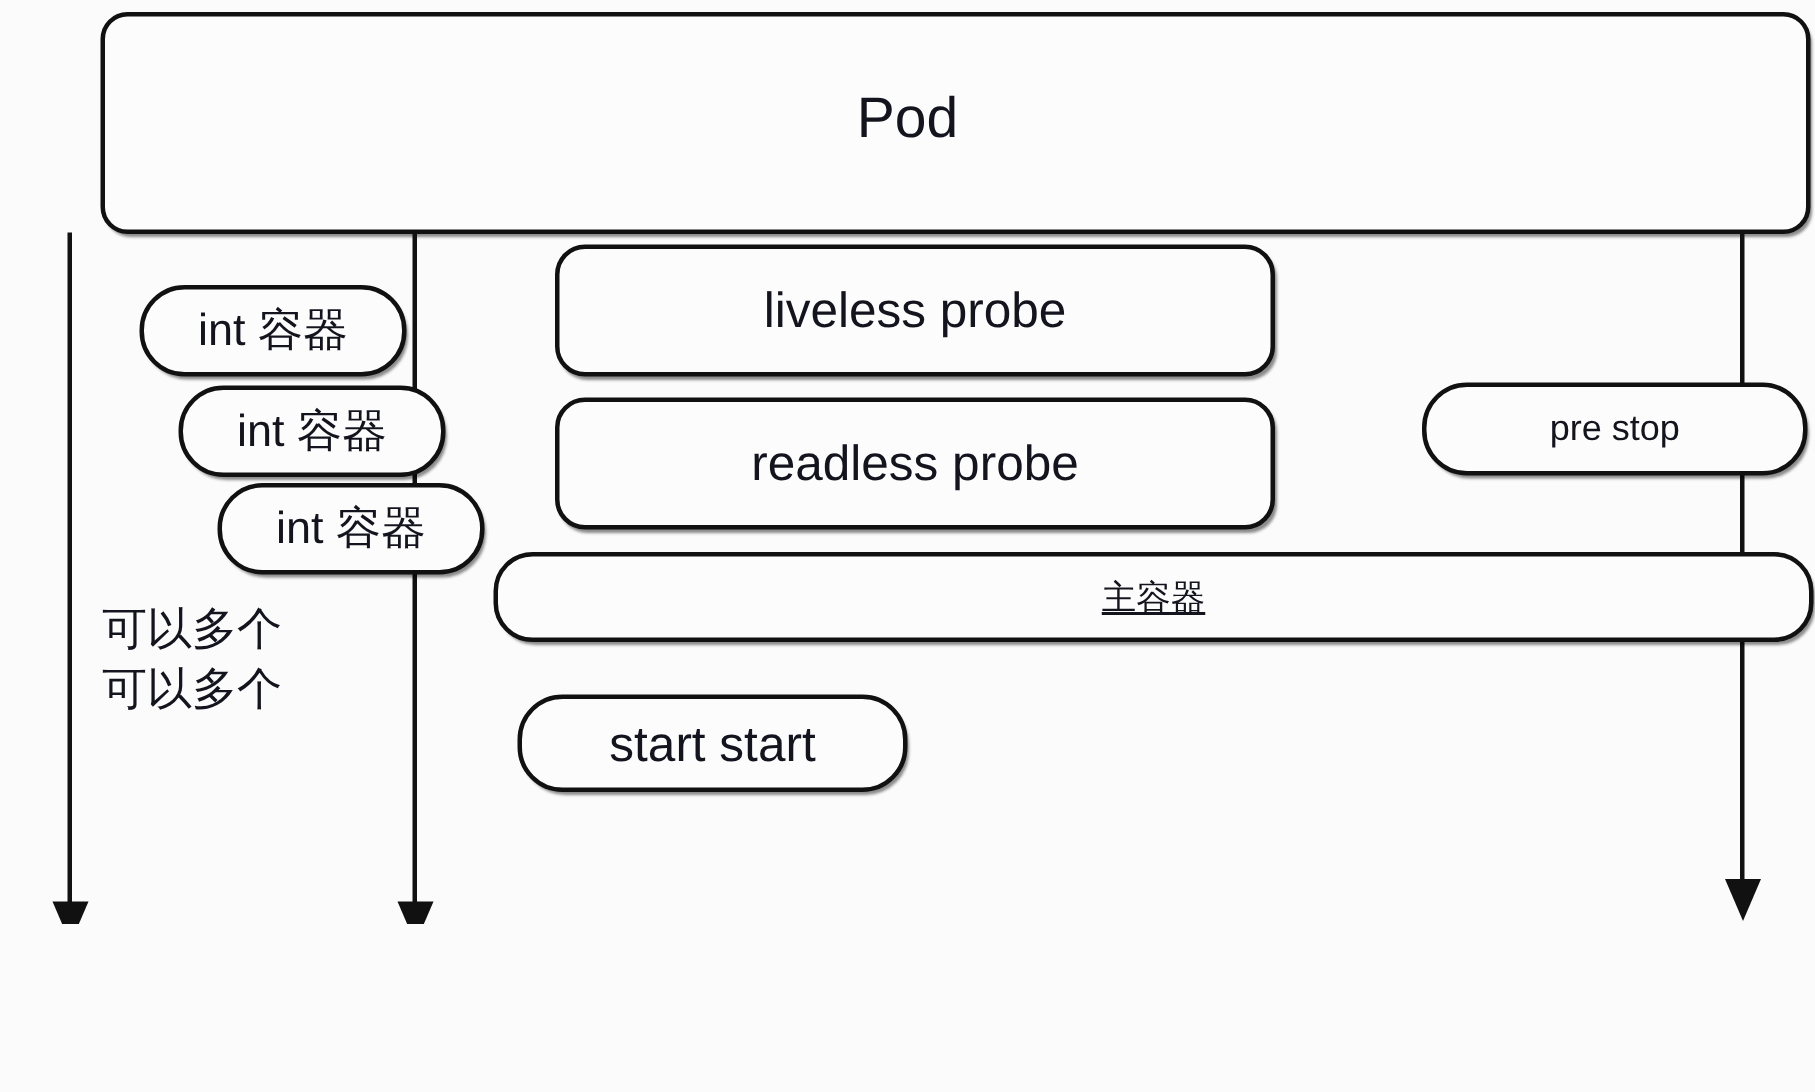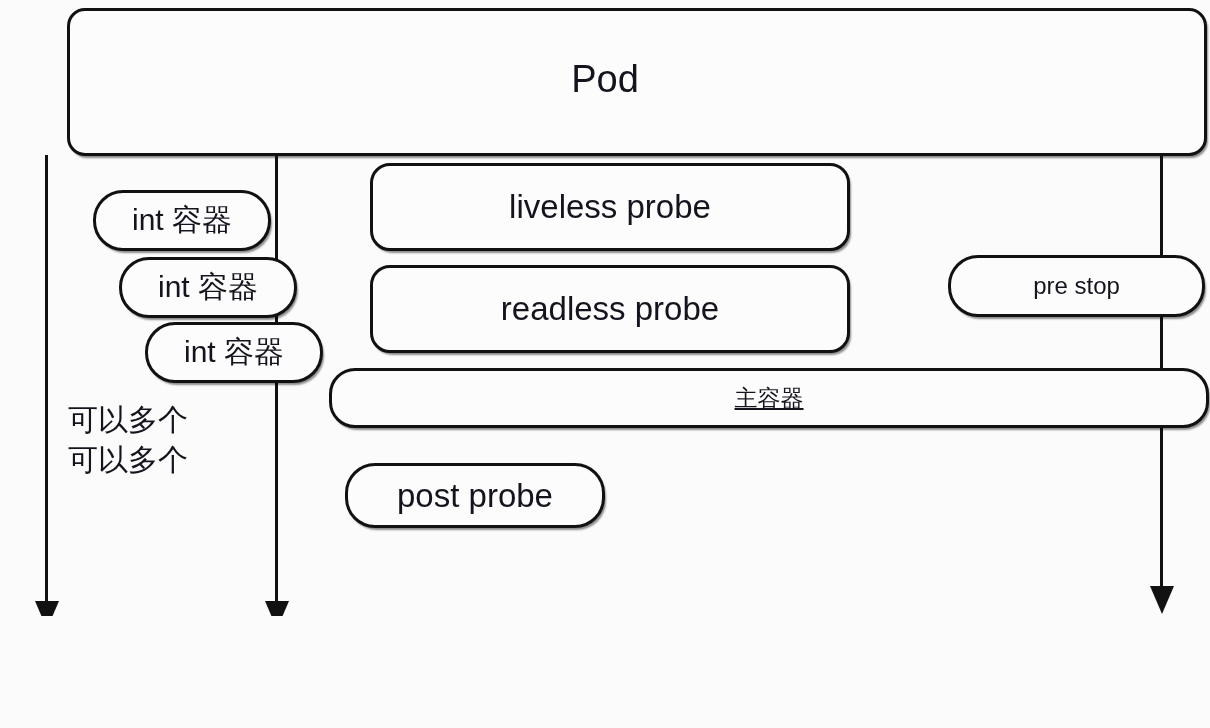--- a/index.html
+++ b/index.html
@@ -170,20 +170,20 @@
     <div>可以多个</div>
   </div>
 
   <div class="rbox probe-box probe-1">liveless probe</div>
   <div class="rbox probe-box probe-2">readless probe</div>
 
   <div class="rbox prestop-box">pre stop</div>
 
   <div class="rbox maincontainer-box">主容器</div>
 
-  <div class="rbox poststart-box">post probe</div>
+  <div class="rbox poststart-box">start start</div>
 
   <div class="timeline"></div>
   <div class="harrow"></div>
 
   <div class="edge-label label-end">结束</div>
 
 </div>
 
 </body></html>

